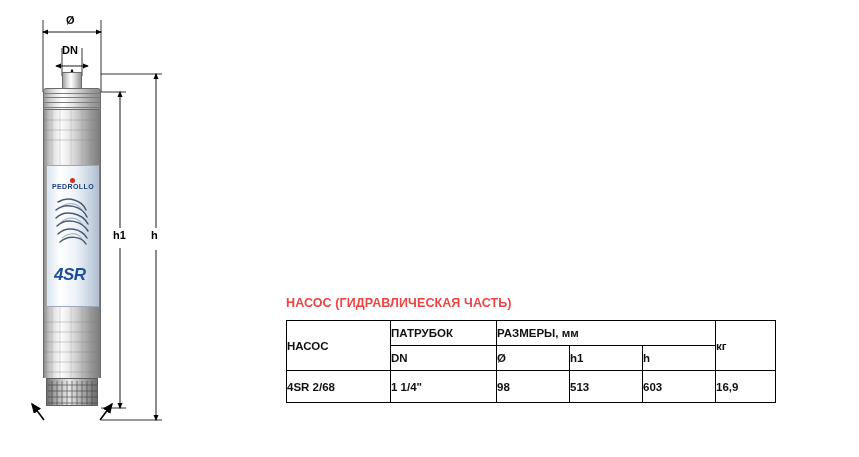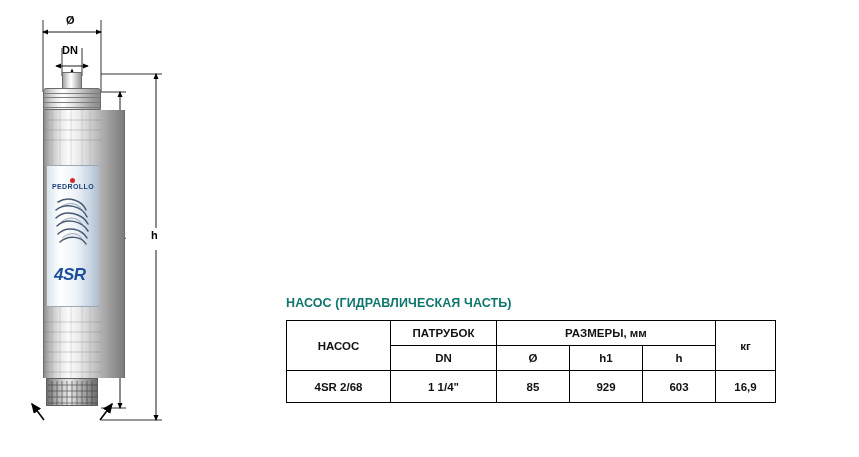--- a/index.html
+++ b/index.html
@@ -72,21 +72,21 @@
     background: linear-gradient(to right,
       #a5a5a5 0%, #e9e9e9 30%, #ffffff 45%, #d0d0d0 70%, #949494 100%);
     border: 1px solid #6b6b6b;
     box-sizing: border-box;
   }
 
   .body-main {
     position: absolute;
     left: 0px;
     top: 22px;
-    width: 82px;
+    width: 58px;
     height: 268px;
     background: linear-gradient(to right,
       #8e8e8e 0%, #bdbdbd 8%, #e8e8e8 20%, #fbfbfb 31%,
       #ededed 42%, #d3d3d3 56%, #b0b0b0 72%, #909090 88%, #7d7d7d 100%);
     border-left: 1px solid #6b6b6b;
     border-right: 1px solid #6b6b6b;
     box-sizing: border-box;
     padding-left: 22px;
   }
 
@@ -176,33 +176,33 @@
   
   #table-area {
     position: absolute;
     left: 286px;
     top: 296px;
     width: 520px;
   }
   #table-title {
     font-size: 12.5px;
     font-weight: bold;
-    color: #0f766e;
+    color: #ef4444;
     letter-spacing: 0.1px;
     margin-bottom: 10px;
   }
   table.spec {
     border-collapse: collapse;
     font-family: "Liberation Sans", sans-serif;
     font-size: 11.5px;
     color: #111;
   }
   table.spec th, table.spec td {
     border: 1px solid #000000;
-    text-align: center;
+    text-align: left;
     vertical-align: middle;
     font-weight: bold;
     padding: 0;
   }
   table.spec th {
     height: 24px;
   }
   table.spec td {
     height: 31px;
   }
@@ -354,20 +354,20 @@
         <th class="c-dn">DN</th>
         <th class="c-dia">Ø</th>
         <th class="c-h1">h1</th>
         <th class="c-h">h</th>
       </tr>
     </thead>
     <tbody>
       <tr>
         <td>4SR 2/68</td>
         <td>1 1/4"</td>
-        <td>85</td>
-        <td>929</td>
+        <td>98</td>
+        <td>513</td>
         <td>603</td>
         <td>16,9</td>
       </tr>
     </tbody>
   </table>
 </div>
 
 </body></html>

